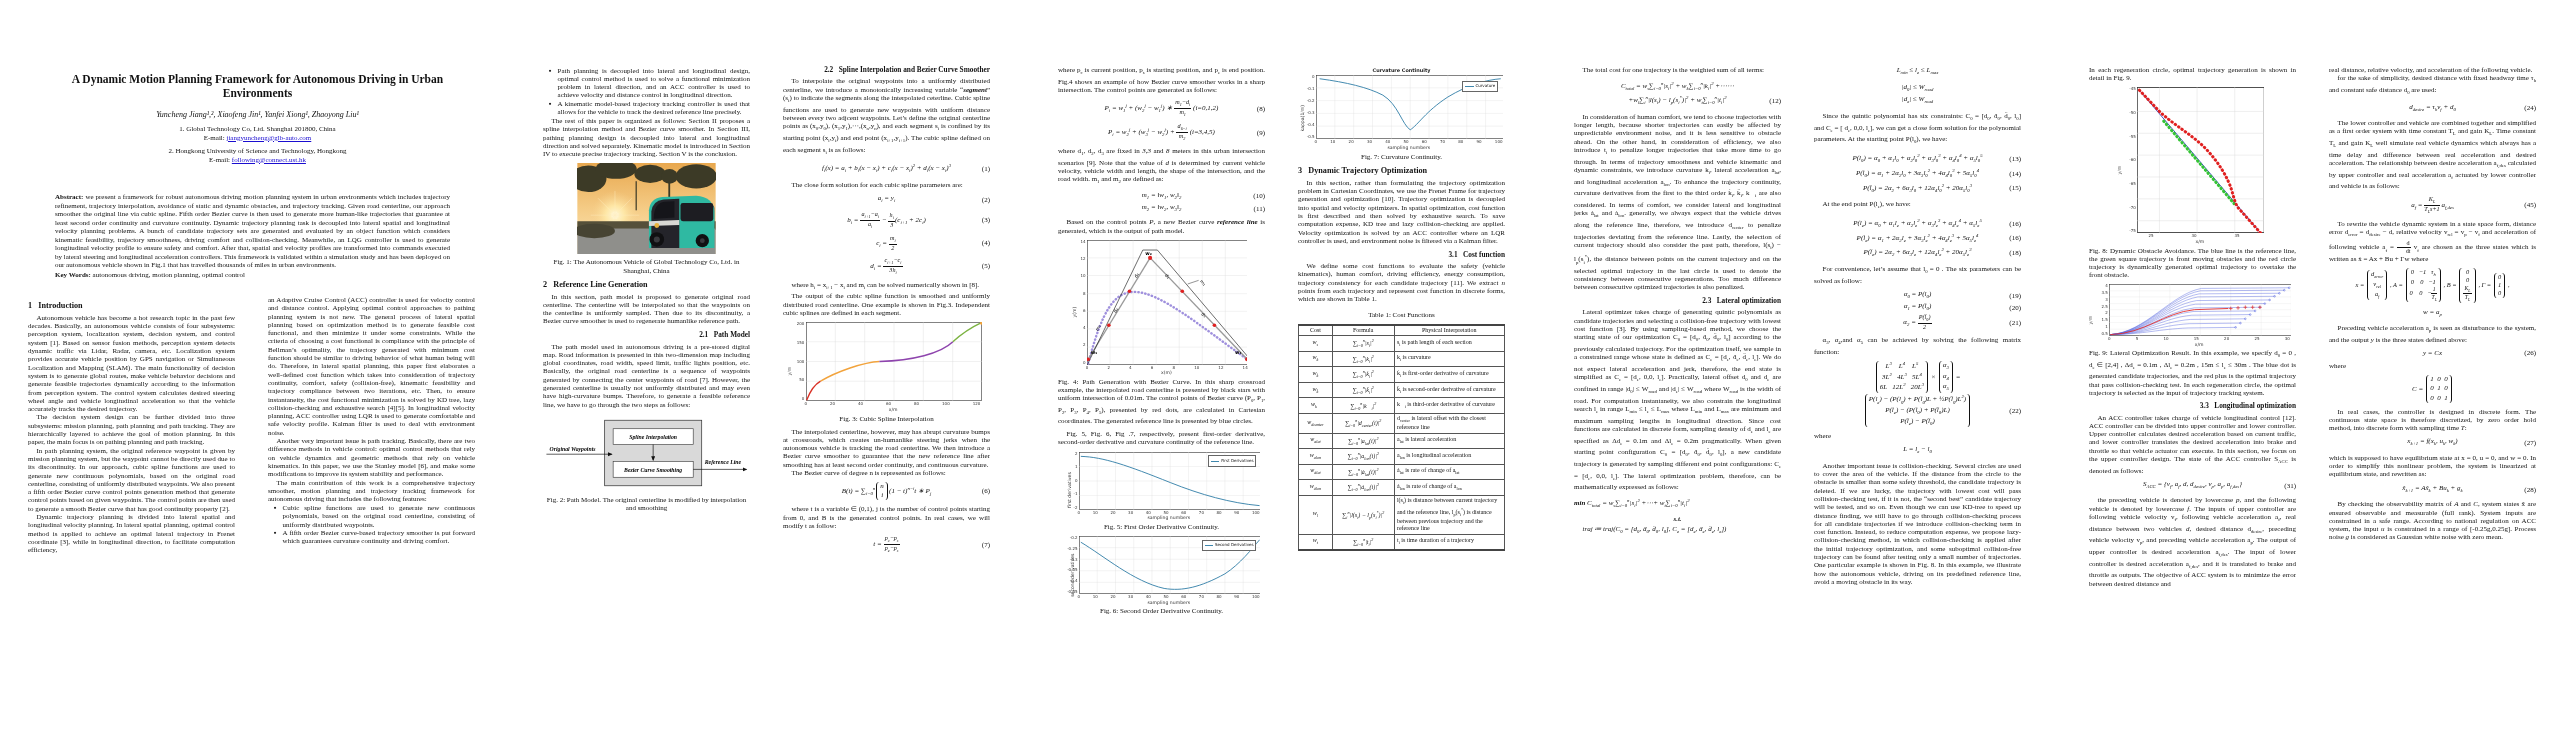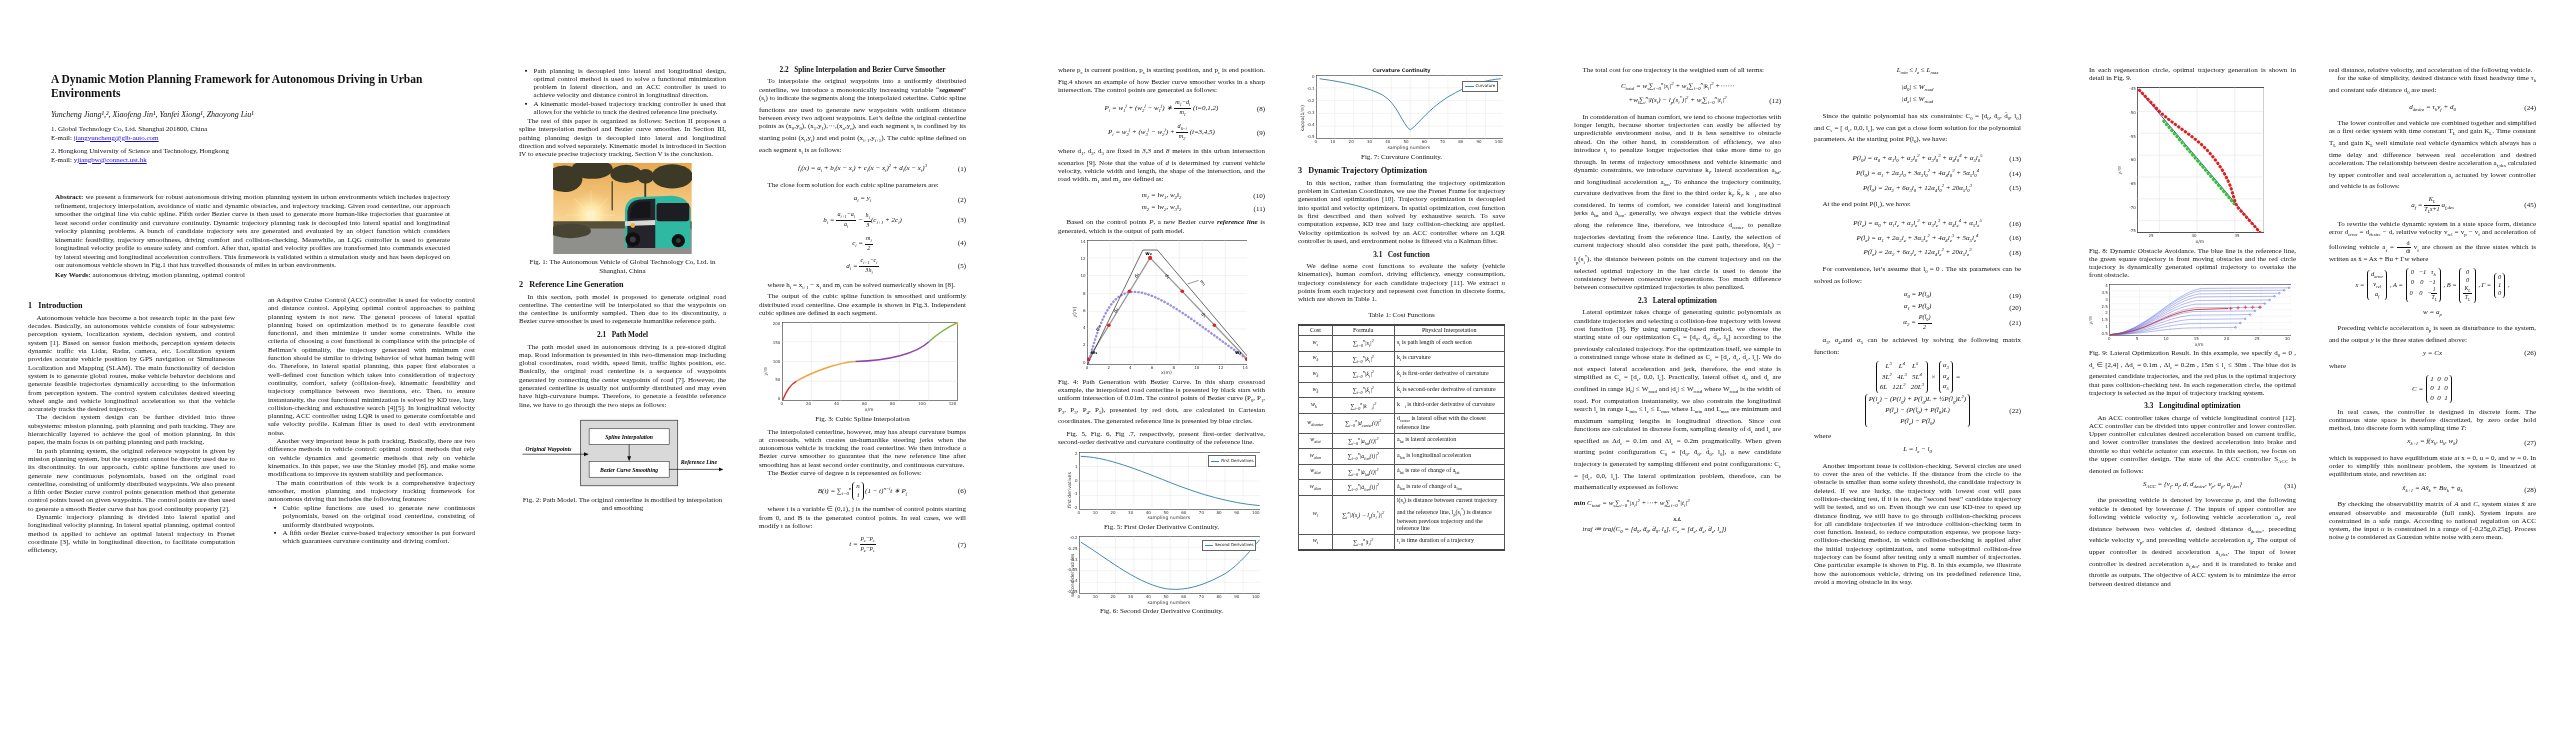--- a/index.html
+++ b/index.html
@@ -5,34 +5,34 @@
   html,body{margin:0;padding:0;background:#fff;}
   body{font-family:"Liberation Serif",serif;color:#111;}
   #canvas{position:relative;width:2576px;height:729px;background:#fff;overflow:hidden;}
   .page{position:absolute;top:0;width:515px;height:729px;background:#fff;}
   .col{position:absolute;top:66px;width:207px;height:566px;text-align:justify;
        font-size:7px;line-height:8.3px;overflow:hidden;}
   .col.cleft{left:28px;} .col.cright{left:268px;}
   .para{margin:0;text-indent:8.5px;}
   .nodent{text-indent:0;}
   h1.sec{font-size:8.2px;font-weight:bold;margin:6px 0 3.6px;text-align:left;white-space:pre;}
-  h2.subsec{font-size:7.3px;font-weight:bold;margin:5.5px 0 3px;text-align:center;white-space:pre;}
+  h2.subsec{font-size:7.3px;font-weight:bold;margin:5.5px 0 3px;text-align:right;white-space:pre;}
   .eq{position:relative;margin:4.9px 0;text-align:center;font-style:italic;text-indent:0;}
   .eq .no{position:absolute;right:0;top:50%;transform:translateY(-50%);font-style:normal;}
   .fr{display:inline-flex;flex-direction:column;vertical-align:middle;line-height:1.15;font-size:.88em;text-align:center;font-style:inherit;}
   .fr>span:first-child{border-bottom:0.6px solid #111;padding:0 1.2px;}
   .mx{display:inline-flex;flex-direction:column;vertical-align:middle;margin:0 1.2px;padding:0 3px;
       border-left:0.9px solid #111;border-right:0.9px solid #111;border-radius:3.6px;line-height:1.3;text-align:center;}
   .mx>span{white-space:pre;}
   .bullets{margin:0.6px 0;}
   .bullet{display:flex;text-indent:0;}
   .bullet .dot{flex:0 0 14.6px;text-align:center;font-size:4.9px;line-height:8.3px;}
   .bullet .btxt{flex:1;}
   
-  .tblock{position:absolute;left:51px;width:413px;}
+  .tblock{position:absolute;left:51px;width:413px;text-align:center;}
   .ptitle{font-size:11.5px;font-weight:bold;line-height:14px;}
   .pauthors{font-size:8px;margin-top:9.7px;font-style:italic;}
   .aff{font-size:7px;line-height:9px;}
   .email a,.email span.lnk{color:#1a0dd0;text-decoration:underline;}
   .absblock{position:absolute;left:55px;width:395px;text-align:justify;font-size:7px;line-height:8.5px;}
   .kw{margin-top:1.8px;}
   
   .fig{margin:4.9px auto 2.4px;text-indent:0;text-align:center;}
   .figcap{font-size:7px;line-height:8.1px;text-align:center;text-indent:0;margin:1.8px 0 4.9px;}
   .plot{position:relative;margin:0 auto;font-style:normal;}
@@ -66,21 +66,21 @@
   <div class="page" style="left:0">
     <div class="tblock" style="top:72px">
       <div class="ptitle">A Dynamic Motion Planning Framework for Autonomous Driving in Urban Environments</div>
       <div class="pauthors">Yuncheng Jiang¹,², Xiaofeng Jin¹, Yanfei Xiong¹, Zhaoyong Liu¹</div>
       <div class="aff" style="margin-top:6px">1. Global Technology Co, Ltd. Shanghai 201800, China</div>
       <div class="aff email">
         <span>E-mail: </span><span class="lnk">jiangyuncheng@glb-auto.com</span>
       </div>
       <div class="aff" style="margin-top:4px">2. Hongkong University of Science and Technology, Hongkong</div>
       <div class="aff email">
-        <span>E-mail: </span><span class="lnk">yjiangbw@connect.ust.hk</span>
+        <span>E-mail: </span><span class="lnk">following@connect.ust.hk</span>
       </div>
     </div>
     <div class="absblock" style="top:193px">
       <div><b>Abstract:</b><span> we present a framework for robust autonomous driving motion planning system in urban environments which includes trajectory refinement, trajectory interpolation, avoidance of static and dynamic obstacles, and trajectory tracking. Given road centerline, our approach smoother the original line via cubic spline. Fifth order Bezier curve is then used to generate more human-like trajectories that guarantee at least second order continuity and curvature continuity. Dynamic trajectory planning task is decoupled into lateral spatial and longitudinal velocity planning problems. A bunch of candidate trajectory sets are generated and evaluated by an object function which considers kinematic feasibility, trajectory smoothness, driving comfort and collision-checking. Meanwhile, an LQG controller is used to generate longitudinal velocity profile to ensure safety and comfort. After that, spatial and velocity profiles are transformed into commands executed by lateral steering and longitudinal acceleration controllers. This framework is validated within a simulation study and has been deployed on our autonomous vehicle shown in Fig.1 that has travelled thousands of miles in urban environments.</span></div>
       <div class="kw"><b>Key Words:</b><span> autonomous driving, motion planning, optimal control</span></div>
     </div>
     <div class="col cleft" style="top:296px;height:372px">
       <h1 class="sec">1   Introduction</h1>
       <p class="para">Autonomous vehicle has become a hot research topic in the past few decades. Basically, an autonomous vehicle consists of four subsystems: perception system, localization system, decision system, and control system [1]. Based on sensor fusion methods, perception system detects dynamic traffic via Lidar, Radar, camera, etc. Localization system provides accurate vehicle position by GPS navigation or Simultaneous Localization and Mapping (SLAM). The main functionality of decision system is to generate global routes, make vehicle behavior decisions and generate feasible trajectories dynamically according to the information from perception system. The control system calculates desired steering wheel angle and vehicle longitudinal acceleration so that the vehicle accurately tracks the desired trajectory.</p>
       <p class="para">The decision system design can be further divided into three subsystems: mission planning, path planning and path tracking. They are hierarchically layered to achieve the goal of motion planning. In this paper, the main focus is on pathing planning and path tracking.</p>
@@ -97,21 +97,21 @@
             <span class="btxt">Cubic spline functions are used to generate new continuous polynomials, based on the original road centerline, consisting of uniformly distributed waypoints.</span>
           </div>
         <div class="bullet">
             <span class="dot">●</span>
             <span class="btxt">A fifth order Bezier curve-based trajectory smoother is put forward which guarantees curvature continuity and driving comfort.</span>
           </div>
       </div>
     </div>
   </div>
 
-  <div class="page" style="left:491px">
+  <div class="page" style="left:515px">
     <div class="col cleft">
       <div class="bullets">
         <div class="bullet">
             <span class="dot">●</span>
             <span class="btxt">Path planning is decoupled into lateral and longitudinal design, optimal control method is used to solve a functional minimization problem in lateral direction, and an ACC controller is used to achieve velocity and distance control in longitudinal direction.</span>
           </div>
         <div class="bullet">
             <span class="dot">●</span>
             <span class="btxt">A kinematic model-based trajectory tracking controller is used that allows for the vehicle to track the desired reference line precisely.</span>
           </div>

